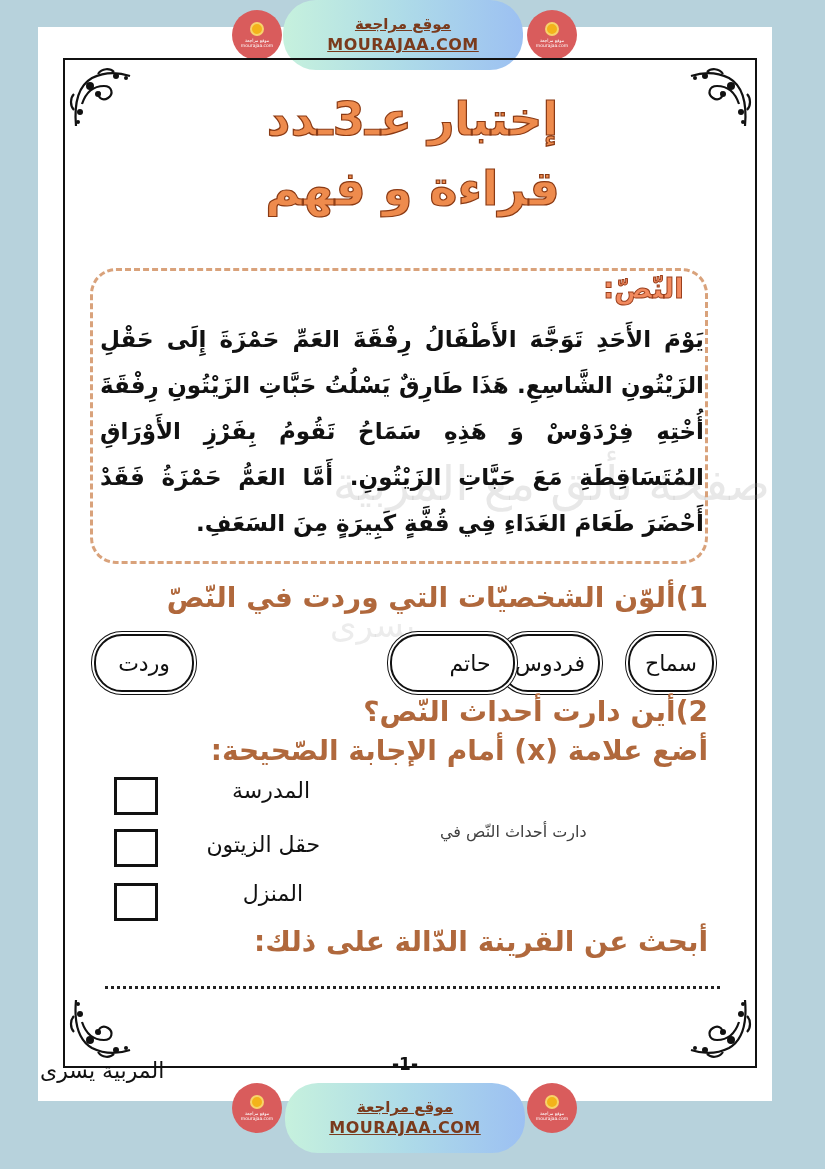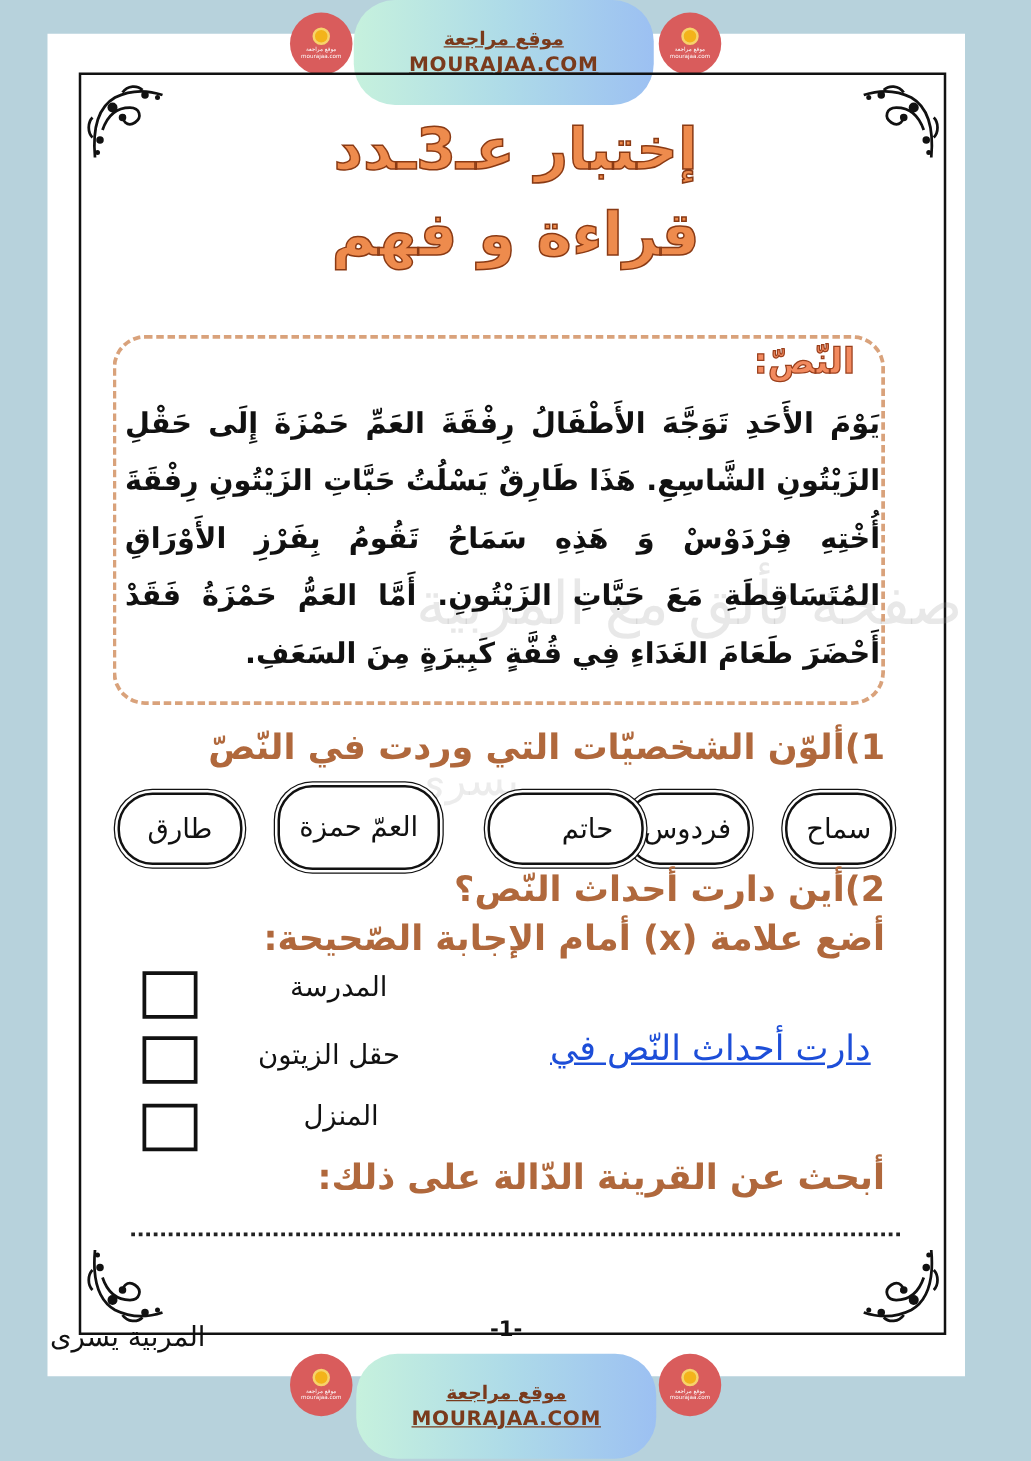--- a/index.html
+++ b/index.html
@@ -22,21 +22,21 @@
     position: absolute; width: 70px; height: 70px;
   }
   .corner svg { width: 100%; height: 100%; }
   .c-tl { left: 68px; top: 64px; }
   .c-tr { left: 683px; top: 64px; transform: scaleX(-1); }
   .c-bl { left: 68px; top: 992px; transform: scaleY(-1); }
   .c-br { left: 683px; top: 992px; transform: scale(-1,-1); }
 
   
   .banner {
-    position: absolute; left: 283px; width: 240px; height: 84px;
+    position: absolute; left: 283px; width: 240px; height: 70px;
     border-radius: 33px;
     background: linear-gradient(90deg, #c6f1dd 0%, #aedbe8 50%, #9cc0f2 100%);
     display: flex; flex-direction: column; align-items: center; justify-content: center;
   }
   .banner.top { top: 0px; }
   .banner.bottom { top: 1083px; left: 285px; }
   .banner .ar {
     font-family: "DejaVu Sans", sans-serif; font-weight: bold; font-size: 15px;
     color: #7a3a1c; text-decoration: underline; direction: rtl; line-height: 20px;
   }
@@ -116,21 +116,21 @@
     border: 2px solid #111; border-radius: 28px;
     box-shadow: 0 0 0 2px #fff, 0 0 0 3px #111;
     display: flex; align-items: center; justify-content: center;
     font-family: "DejaVu Sans", sans-serif; font-size: 22px; color: #111; direction: rtl;
     background: #fff;
   }
 
   
   .stem {
     position: absolute; left: 440px; top: 822px; direction: rtl;
-    font-size: 28px; color: #1d4ed8; text-decoration: underline;
+    font-size: 16px; color: #404040;
   }
   .opt {
     position: absolute; direction: rtl; font-size: 22px; color: #111; text-align: right;
   }
   .checkbox {
     position: absolute; left: 114px; width: 44px; height: 38px;
     border: 3px solid #111; box-sizing: border-box; background: #fff;
   }
 
   .dots {
@@ -245,22 +245,21 @@
 
 <div class="textbox"></div>
 <div class="nass-label">النّصّ:</div>
 <div class="passage">يَوْمَ الأَحَدِ تَوَجَّهَ الأَطْفَالُ رِفْقَةَ العَمِّ حَمْزَةَ إِلَى حَقْلِ الزَيْتُونِ الشَّاسِعِ. هَذَا طَارِقٌ  يَسْلُتُ حَبَّاتِ الزَيْتُونِ رِفْقَةَ أُخْتِهِ فِرْدَوْسْ وَ هَذِهِ سَمَاحُ  تَقُومُ بِفَرْزِ الأَوْرَاقِ المُتَسَاقِطَةِ مَعَ حَبَّاتِ الزَيْتُونِ. أَمَّا العَمُّ حَمْزَةُ فَقَدْ أَحْضَرَ طَعَامَ الغَدَاءِ فِي قُفَّةٍ كَبِيرَةٍ مِنَ السَعَفِ.</div>
 
 <div class="q q1">1)ألوّن الشخصيّات التي وردت في النّصّ</div>
 <div class="clouds">
   <div class="cloud" style="left:540px;width:82px;">سماح</div>
   <div class="cloud" style="left:412px;width:96px;">فردوس</div>
   <div class="cloud" style="left:302px;width:86px;padding-left:35px;">حاتم</div>
-  <div class="cloud" style="left:134px;width:126px;top:0;height:64px;">العمّ حمزة</div>
-  <div class="cloud" style="left:6px;width:96px;">طارق</div>
+  <div class="cloud" style="left:6px;width:96px;">وردت</div>
 </div>
 
 <div class="q q2">2)أين دارت أحداث النّص؟</div>
 <div class="q q2b">أضع علامة (x) أمام الإجابة الصّحيحة:</div>
 
 <div class="stem">دارت أحداث النّص في</div>
 
 <div class="opt" style="right:515px;top:778px;">المدرسة</div>
 <div class="checkbox" style="top:777px;"></div>
 

